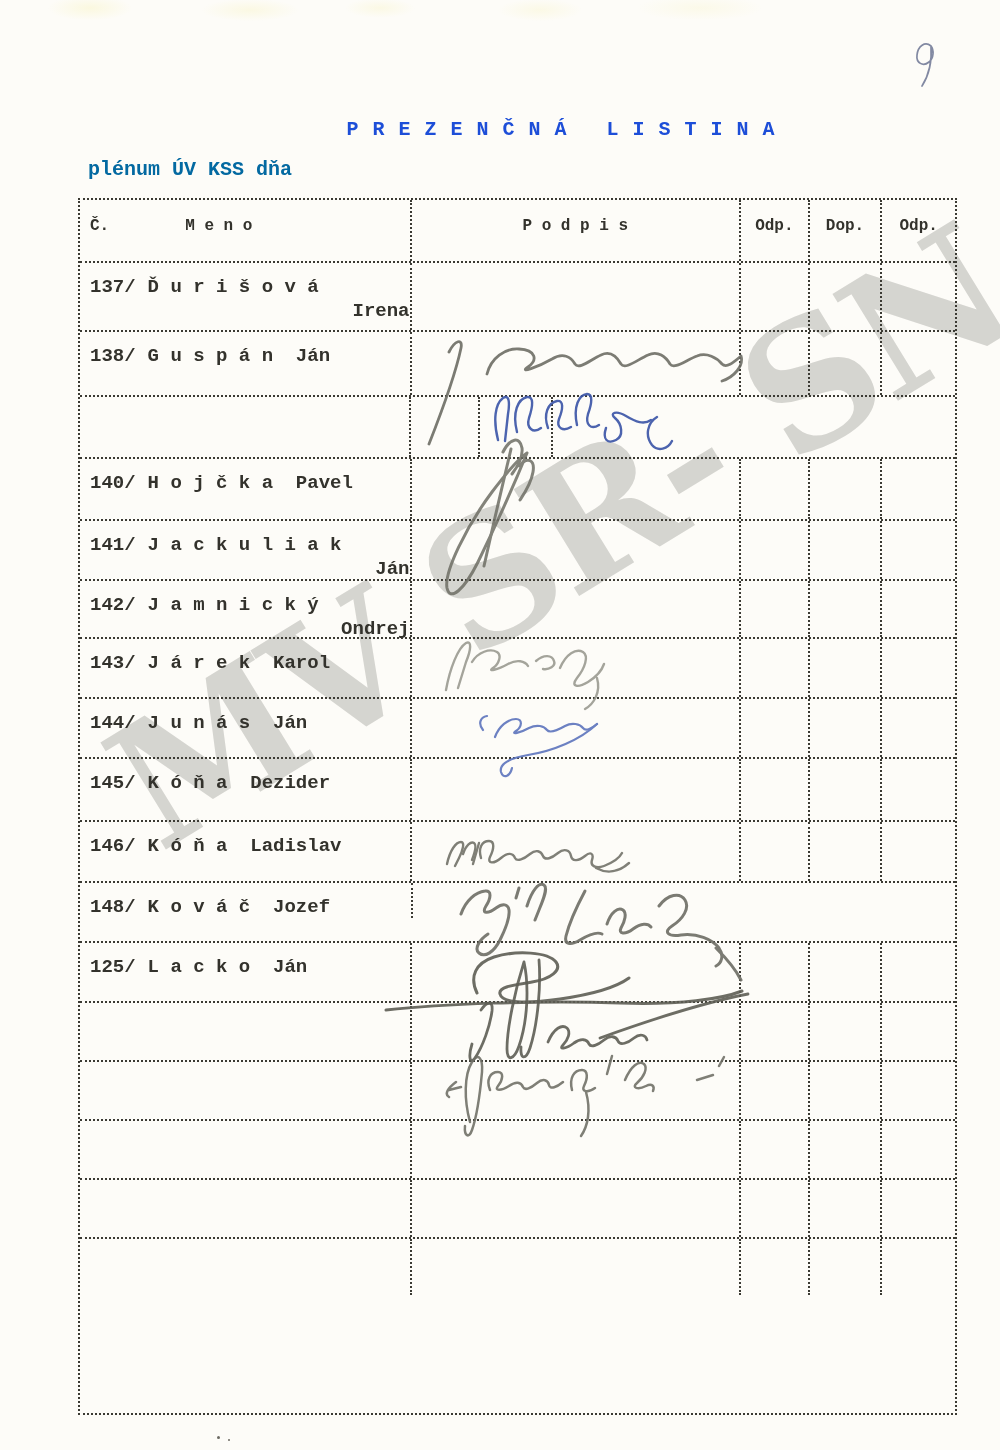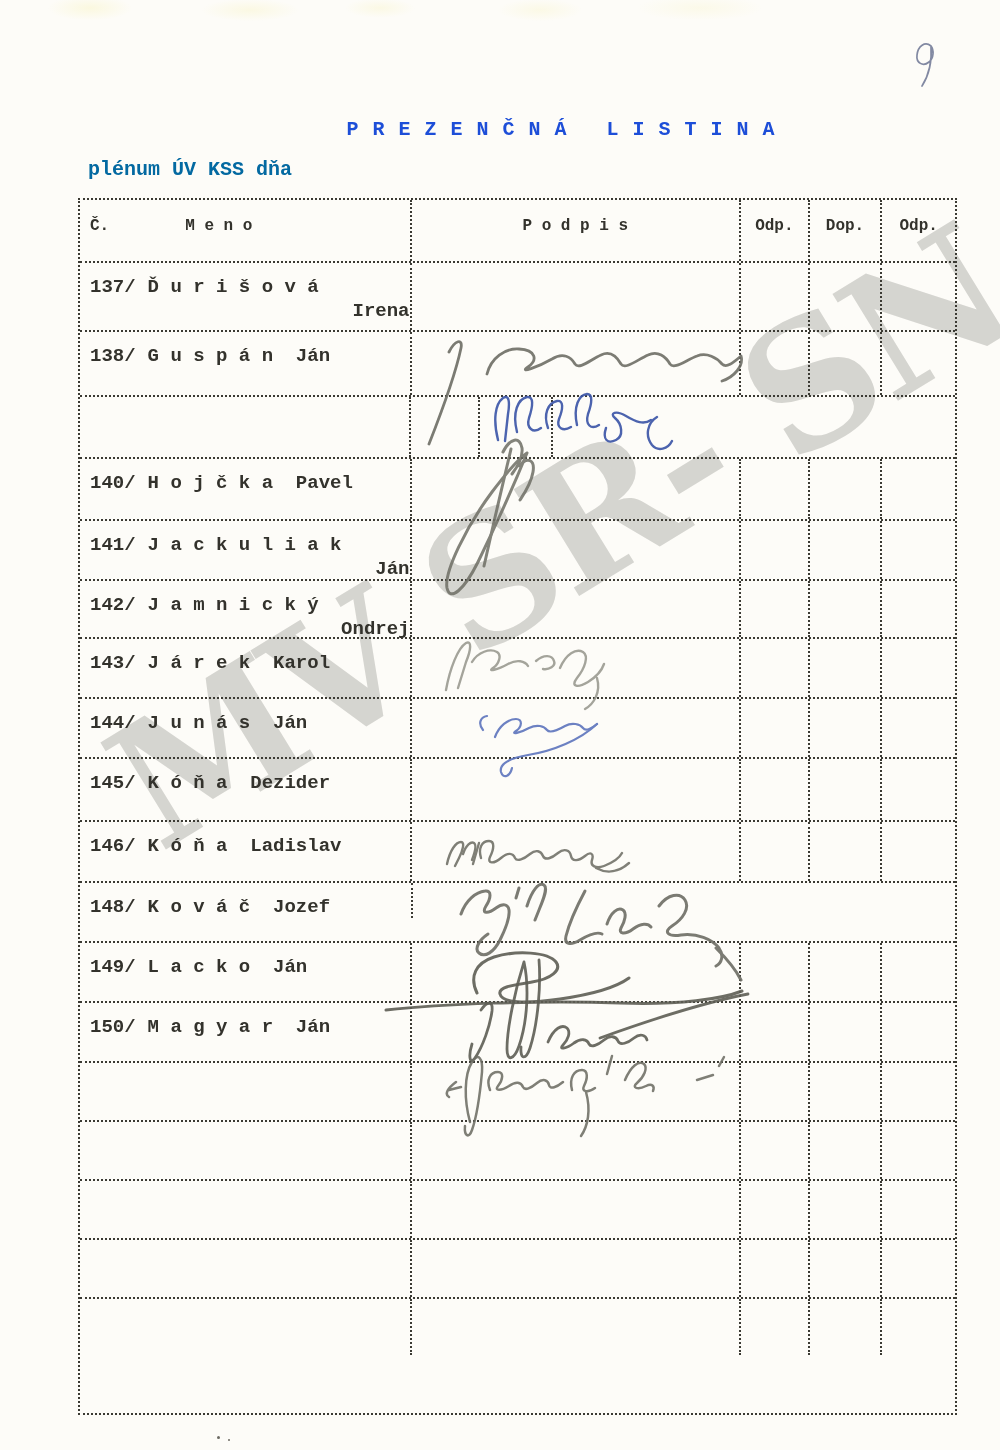--- a/index.html
+++ b/index.html
@@ -160,28 +160,21 @@
         <div class="c c5"></div>
       </div>
       <div class="trow" style="height: 60px; flex-direction: column;">
         <div class="c c1"><span class="num">148/</span><span class="nm">K o v á č  Jozef</span></div>
         <div class="c c2"></div>
         <div class="c c3"></div>
         <div class="c c4"></div>
         <div class="c c5"></div>
       </div>
       <div class="trow" style="height: 60px;">
-        <div class="c c1"><span class="num">149/</span><span class="nm">L a c k o  Ján</span></div>
-        <div class="c c2"></div>
-        <div class="c c3"></div>
-        <div class="c c4"></div>
-        <div class="c c5"></div>
-      </div>
-      <div class="trow" style="height: 60px;">
-        <div class="c c1"><span class="num">150/</span><span class="nm">M a g y a r  Ján</span></div>
+        <div class="c c1"><span class="num">125/</span><span class="nm">L a c k o  Ján</span></div>
         <div class="c c2"></div>
         <div class="c c3"></div>
         <div class="c c4"></div>
         <div class="c c5"></div>
       </div>
       <div class="trow" style="height: 59px;">
         <div class="c c1"><span class="num"></span><span class="nm"></span></div>
         <div class="c c2"></div>
         <div class="c c3"></div>
         <div class="c c4"></div>

